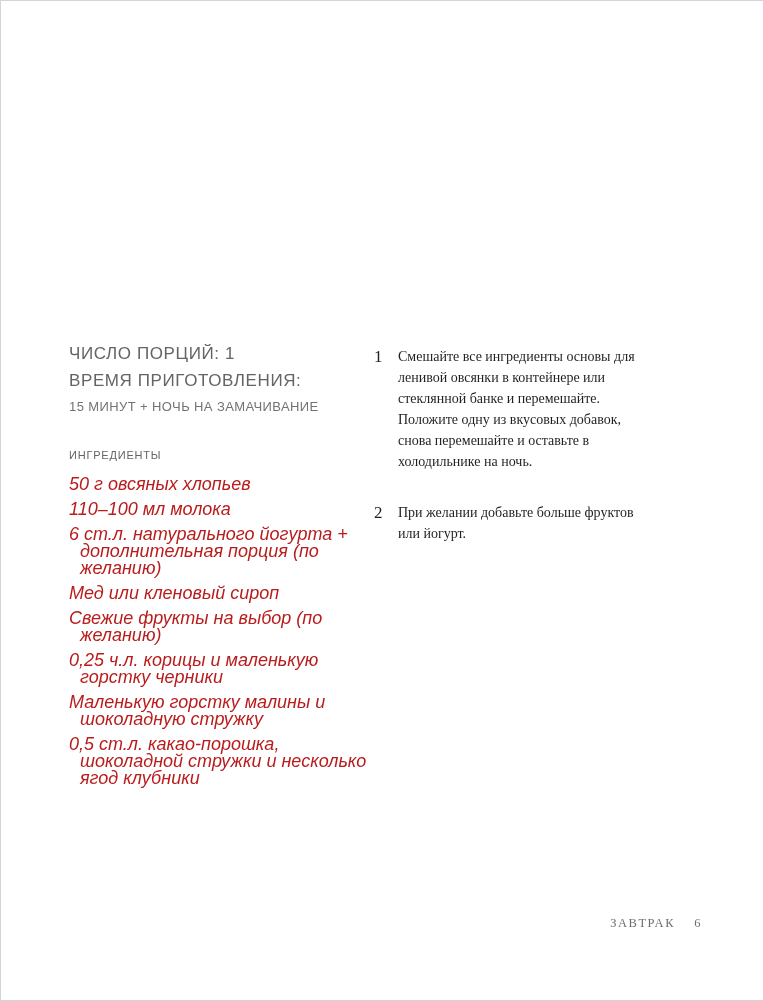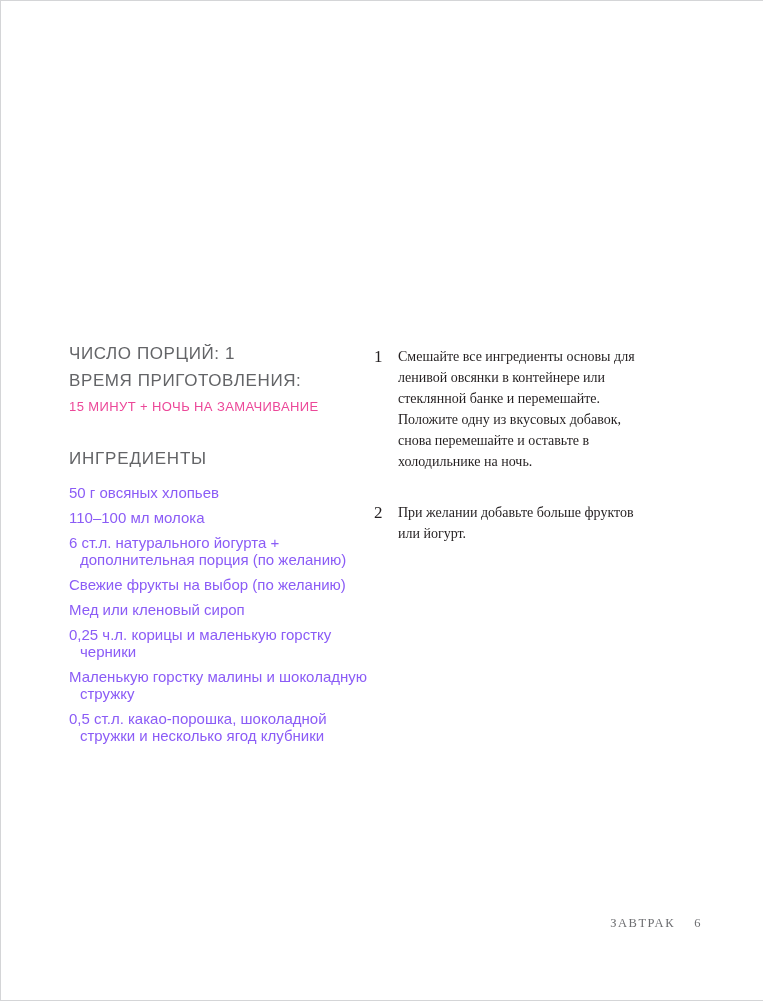--- a/index.html
+++ b/index.html
@@ -35,34 +35,35 @@
     font-size: 17px;
     line-height: 27px;
     letter-spacing: 0.6px;
     color: #636467;
     transform-origin: left top;
   }
   .meta-sub {
     font-size: 13px;
     line-height: 20px;
     letter-spacing: 0.4px;
-    color: #ec4899;
+    color: #737373;
     margin-top: 3px;
   }
   .ingredients-title {
-    font-size: 17px;
+    font-size: 11px;
     letter-spacing: 0.8px;
     color: #636467;
     margin-top: 32px;
     margin-bottom: 15px;
   }
   .ing-list {
-    font-size: 15px;
+    font-size: 18px;
     line-height: 17px;
-    color: #8b5cf6;
+    color: #b91c1c;
+    font-style: italic;
   }
   .ing-item {
     margin-bottom: 8px;
     padding-left: 11px;
     text-indent: -11px;
   }
   .extras-title {
     font-size: 12.5px;
     font-weight: bold;
     color: #68696c;
@@ -121,22 +122,22 @@
     <div class="meta-heading">ЧИСЛО ПОРЦИЙ: 1</div>
     <div class="meta-heading">ВРЕМЯ ПРИГОТОВЛЕНИЯ:</div>
     <div class="meta-sub">15 МИНУТ + НОЧЬ НА ЗАМАЧИВАНИЕ</div>
 
     <div class="ingredients-title">ИНГРЕДИЕНТЫ</div>
 
     <div class="ing-list">
       <div class="ing-item">50 г овсяных хлопьев</div>
       <div class="ing-item">110–100 мл молока</div>
       <div class="ing-item">6 ст.л. натурального йогурта + дополнительная порция (по желанию)</div>
+      <div class="ing-item">Мед или кленовый сироп</div>
       <div class="ing-item">Свежие фрукты на выбор (по желанию)</div>
-      <div class="ing-item">Мед или кленовый сироп</div>
     </div>
 
 
     <div class="ing-list">
       <div class="ing-item">0,25 ч.л. корицы и маленькую горстку черники</div>
       <div class="ing-item">Маленькую горстку малины и шоколадную стружку</div>
       <div class="ing-item">0,5 ст.л. какао-порошка, шоколадной стружки и несколько ягод клубники</div>
     </div>
   </div>
 

